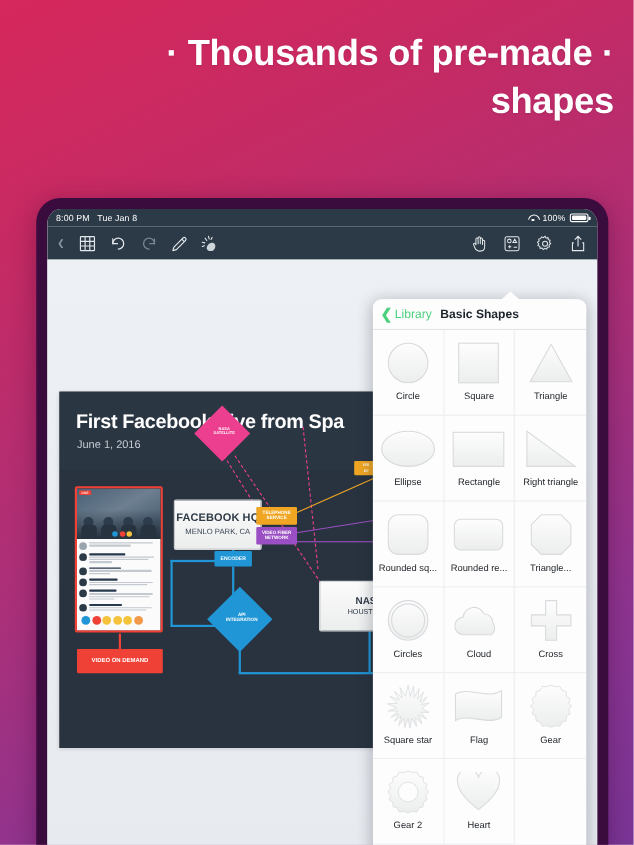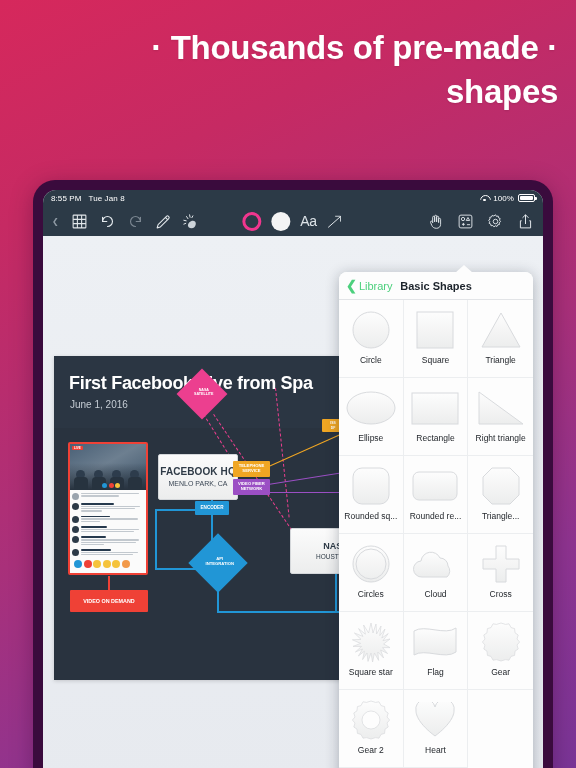--- a/index.html
+++ b/index.html
@@ -204,21 +204,21 @@
 </head>
 <body>
 
 <div class="headline">· Thousands of pre-made ·<br>shapes</div>
 
 <div class="device">
   <div class="screen">
 
     <div class="statusbar">
       <div class="sb-left">
-        <span>8:55 PM</span>
+        <span>8:00 PM</span>
         <span>Tue Jan 8</span>
       </div>
       <div class="sb-right">
         <span class="wifi"></span>
         <span>100%</span>
         <span class="batt">
             <i></i>
           </span>
       </div>
     </div>
@@ -251,31 +251,20 @@
           </svg>
         </span>
         <span class="ti">
           <svg viewBox="0 0 24 24" fill="none" stroke="currentColor" stroke-width="1.4" stroke-linecap="round">
             <path d="M9 13c2-2 6-3 8-1s1 6-1 8-6 2-8 0-1-5 1-7z" fill="#cdd4da" stroke="none"></path>
             <path d="M7 8L5 5M10 6L9.3 2.6M4.5 11L1.2 10.3M12.5 6.6l1.4-2.6M3.9 14.6l-2.7 1.1"></path>
           </svg>
         </span>
       </div>
 
-      <div class="tb-center">
-        <span class="ring"></span>
-        <span class="fillc"></span>
-        <span class="aa">Aa</span>
-        <span class="ti">
-          <svg viewBox="0 0 24 24" fill="none" stroke="currentColor" stroke-width="1.4" stroke-linecap="round">
-            <path d="M3 20L20 5"></path>
-              <path d="M13 4.6h7v7" stroke-width="1.2"></path>
-          </svg>
-        </span>
-      </div>
 
       <div class="tb-right">
         <span class="ti">
           <svg viewBox="0 0 24 24" fill="none" stroke="currentColor" stroke-width="1.3" stroke-linecap="round">
             <path d="M8 13V6a1.4 1.4 0 0 1 2.8 0v6M10.8 12V4.6a1.4 1.4 0 0 1 2.8 0V12M13.6 12V6a1.4 1.4 0 0 1 2.8 0v7M16.4 13V9a1.4 1.4 0 0 1 2.8 0v7c0 3.4-2.6 5.6-5.8 5.6-3.4 0-5.6-1.6-6.6-4L5 13.2c-.6-1.3 1.2-2.5 2.2-1.1L8 13.5"></path>
           </svg>
         </span>
         <span class="ti">
           <svg viewBox="0 0 24 24" fill="none" stroke="currentColor" stroke-width="1.3">
             <rect x="3" y="3" width="18" height="18" rx="2.5"></rect>

